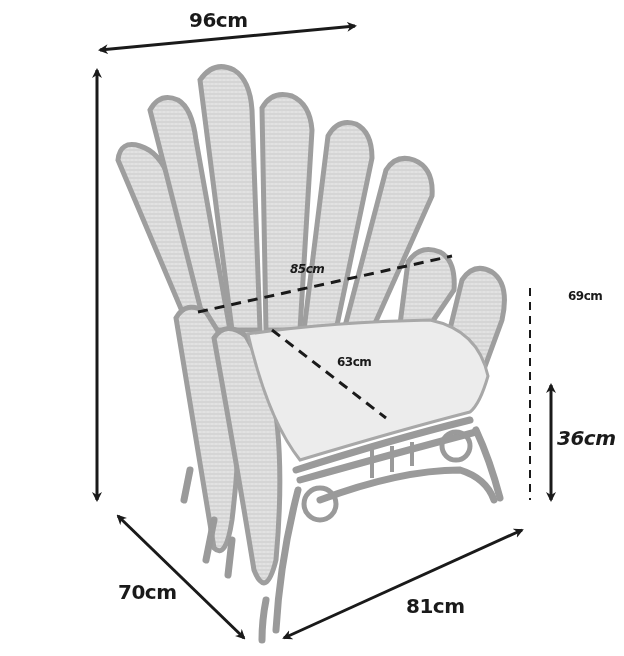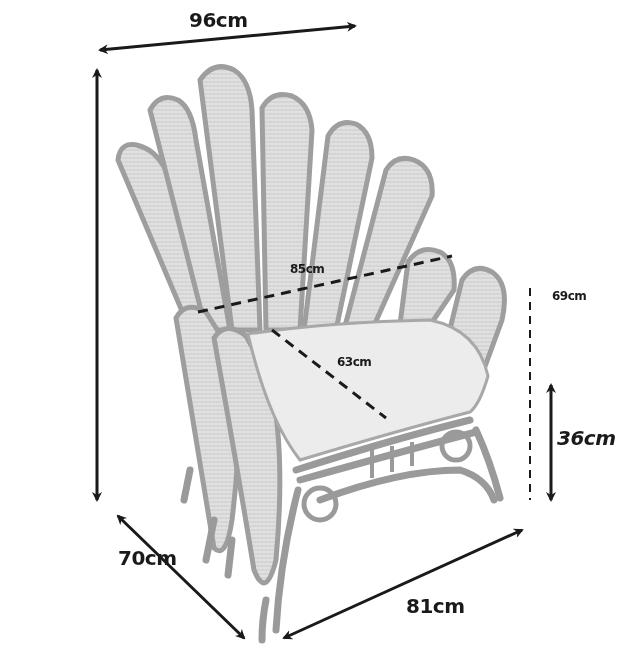--- a/index.html
+++ b/index.html
@@ -72,20 +72,20 @@
     <line x1="284" y1="638" x2="522" y2="530" marker-start="url(#ah)" marker-end="url(#ah)"></line>
   </g>
   <g stroke="#1a1a1a" stroke-width="3" stroke-dasharray="10,7" fill="none">
     <line x1="198" y1="312" x2="452" y2="256"></line>
     <line x1="272" y1="330" x2="386" y2="418"></line>
     <line x1="530" y1="288" x2="530" y2="500" stroke-width="2" stroke-dasharray="8,6"></line>
   </g>
 </svg>
 
 <span class="label lg" style="left:189px; top:8px;">96cm</span>
-<span class="label sm" style="left:290px; top:262px;">85cm</span>
+<span class="label sm" style="left:290px; top:262px;font-style:italic;">85cm</span>
 <span class="label sm" style="left:337px; top:355px;">63cm</span>
-<span class="label sm" style="left:552px; top:289px;">69cm</span>
+<span class="label sm" style="left:568px; top:289px;">69cm</span>
 <span class="label lg" style="left:557px; top:426px;font-style:italic;">36cm</span>
-<span class="label lg" style="left:118px; top:546px;">70cm</span>
+<span class="label lg" style="left:118px; top:580px;">70cm</span>
 <span class="label lg" style="left:406px; top:594px;">81cm</span>
 
 </div>
 
 </body></html>

